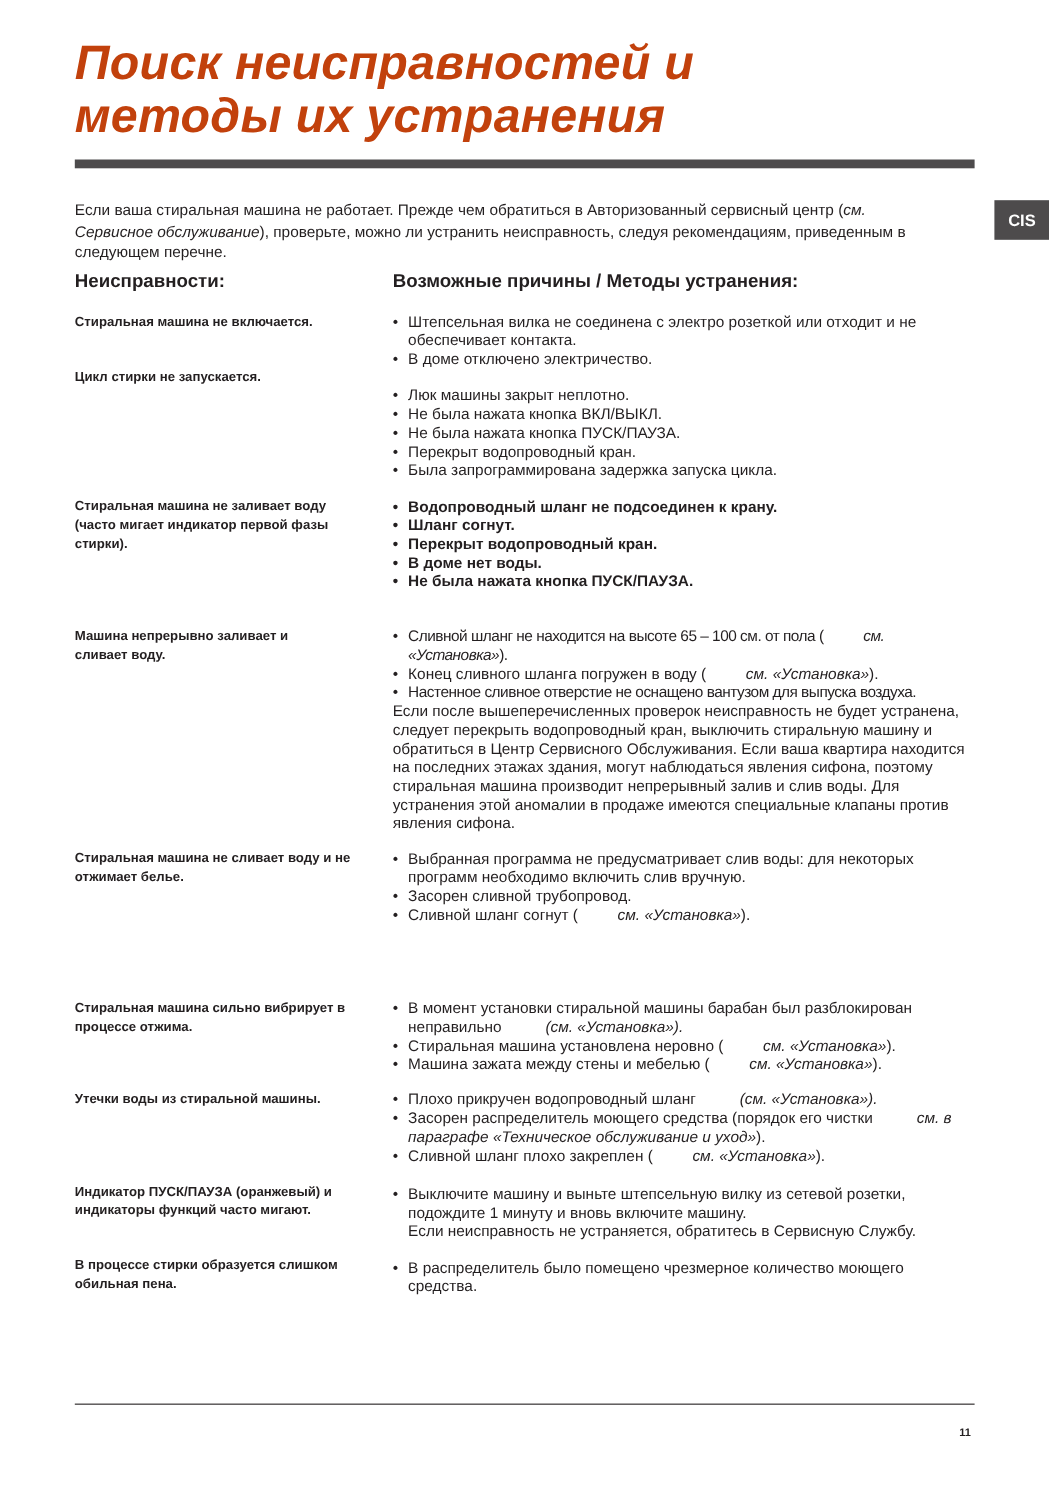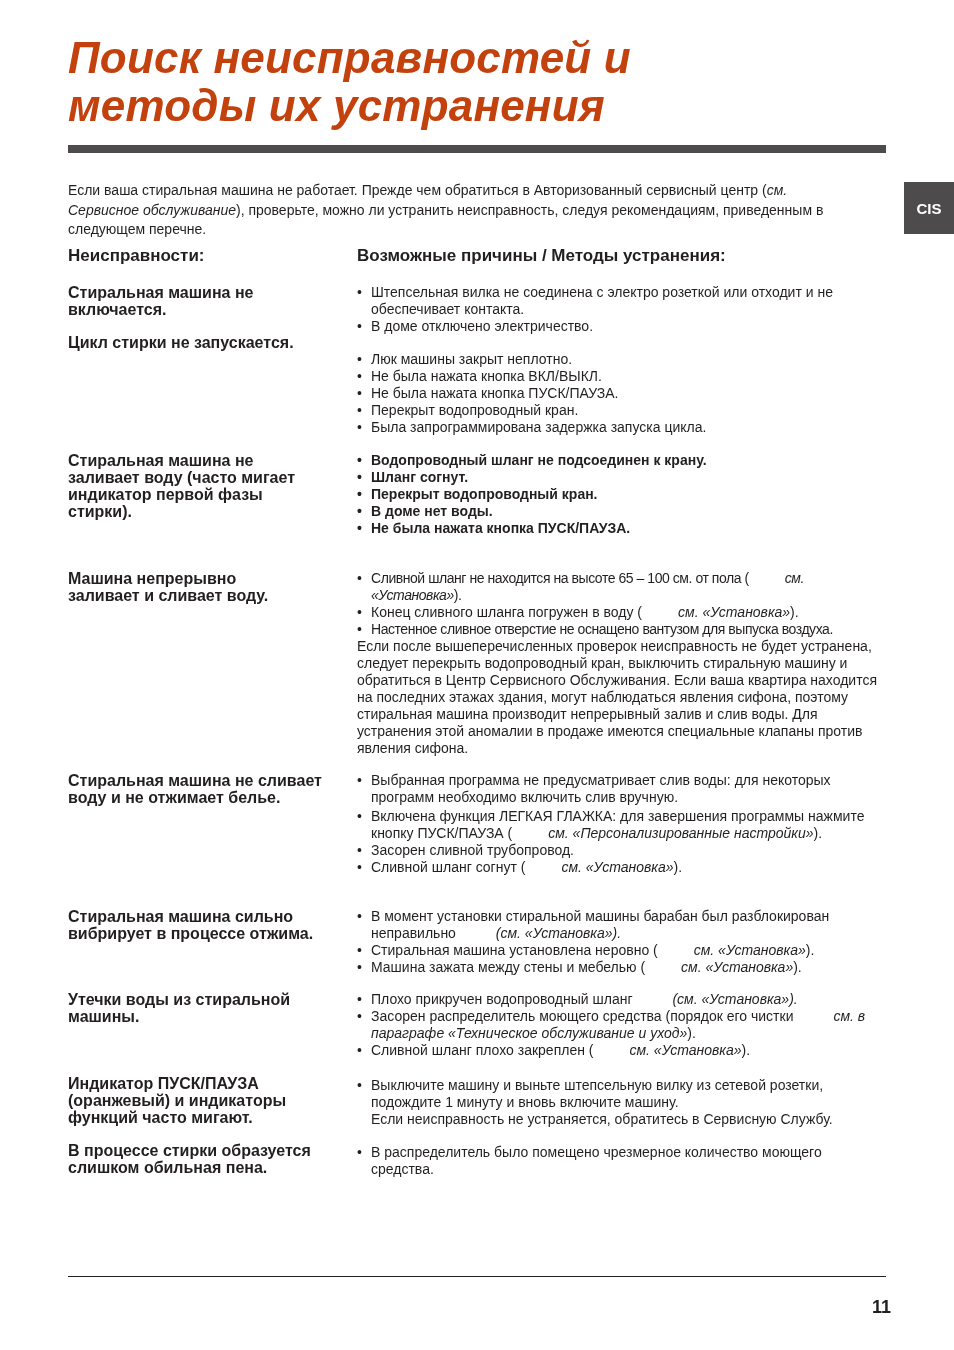--- a/index.html
+++ b/index.html
@@ -2,39 +2,39 @@
 <html><head>
 <meta charset="utf-8">
 <style>
   html, body { margin: 0; padding: 0; background: #ffffff; }
   body { width: 954px; height: 1350px; position: relative; overflow: hidden;
          font-family: "Liberation Sans", sans-serif; color: #231f20; }
   .title { position: absolute; left: 68px; top: 34px; margin: 0;
            font-size: 44px; line-height: 48px; font-weight: bold; color: #c2410c;
            letter-spacing: 0.2px; font-style: italic; }
   .title-bar { position: absolute; left: 68px; top: 145px; width: 818px; height: 8px; background: #4d4b4c; }
-  .lang-tab { position: absolute; left: 904px; top: 182px; width: 50px; height: 52px;
+  .lang-tab { position: absolute; left: 904px; top: 182px; width: 50px; height: 36px;
               background: #4d4b4c; color: #ffffff; font-weight: bold; font-size: 15px;
               display: flex; align-items: center; justify-content: center; }
   .intro { position: absolute; left: 68px; top: 181px; width: 790px; margin: 0;
            font-size: 14px; line-height: 19.5px; }
   .intro i { font-style: italic; }
   .col-head { position: absolute; top: 246px; margin: 0; font-size: 17px; font-weight: bold; }
   .col-head.left { left: 68px; }
   .col-head.right { left: 357px; }
-  .issue { position: absolute; left: 68px; width: 285px; font-size: 16px; line-height: 17px; font-weight: bold; }
+  .issue { position: absolute; left: 68px; width: 285px; font-size: 12px; line-height: 17px; font-weight: bold; }
   .causes { position: absolute; left: 357px; width: 530px; font-size: 14px; line-height: 17px; margin: 0; padding: 0; list-style: none; }
   .causes li { position: relative; padding-left: 14px; }
   .causes li::before { content: "•"; position: absolute; left: 0; top: 0; }
   .causes li.plain { padding-left: 0; }
   .causes li.plain::before { content: none; }
   .causes .cond { letter-spacing: -0.45px; }
   .causes i { font-style: italic; margin-left: 36px; }
   .foot-line { position: absolute; left: 68px; top: 1276px; width: 818px; height: 1px; background: #231f20; }
-  .page-num { position: absolute; left: 872px; top: 1297px; font-size: 18px; font-weight: bold; }
+  .page-num { position: absolute; left: 872px; top: 1297px; font-size: 10px; font-weight: bold; }
 </style>
 </head>
 <body>
 
 <h1 class="title">
   <span data-bind="page.title_line1">Поиск неисправностей и</span><br>
   <span data-bind="page.title_line2">методы их устранения</span>
 </h1>
 <div class="title-bar"></div>
 
@@ -73,21 +73,20 @@
 <ul class="causes" style="top:570px;">
   <li class="cond"><span data-bind="rows.3.causes.0.text">Сливной шланг не находится на высоте 65 – 100 см. от пола (</span><i data-bind="rows.3.causes.0.ref">см. «Установка»</i><span data-bind="rows.3.causes.0.after">).</span></li>
   <li><span data-bind="rows.3.causes.1.text">Конец сливного шланга погружен в воду (</span><i data-bind="rows.3.causes.1.ref">см. «Установка»</i><span data-bind="rows.3.causes.1.after">).</span></li>
   <li class="cond"><span data-bind="rows.3.causes.2.text">Настенное сливное отверстие не оснащено вантузом для выпуска воздуха.</span></li>
   <li class="plain" data-bind="rows.3.note" style="width:520px;">Если после вышеперечисленных проверок неисправность не будет устранена, следует перекрыть водопроводный кран, выключить стиральную машину и обратиться в Центр Сервисного Обслуживания. Если ваша квартира находится на последних этажах здания, могут наблюдаться явления сифона, поэтому стиральная машина производит непрерывный залив и слив воды. Для устранения этой аномалии в продаже имеются специальные клапаны против явления сифона.</li>
 </ul>
 
 <div class="issue" style="top:772px; width:260px;" data-bind="rows.4.issue">Стиральная машина не сливает воду и не отжимает белье.</div>
 <ul class="causes" style="top:772px;">
   <li><span data-bind="rows.4.causes.0.text">Выбранная программа не предусматривает слив воды: для некоторых программ необходимо включить слив вручную.</span></li>
-  <li style="margin-top:2px;"><span data-bind="rows.4.causes.1.text">Включена функция ЛЕГКАЯ ГЛАЖКА: для завершения программы нажмите кнопку ПУСК/ПАУЗА (</span><i data-bind="rows.4.causes.1.ref">см. «Персонализированные настройки»</i><span data-bind="rows.4.causes.1.after">).</span></li>
   <li><span data-bind="rows.4.causes.3.text">Засорен сливной трубопровод.</span></li>
   <li><span data-bind="rows.4.causes.2.text">Сливной шланг согнут (</span><i data-bind="rows.4.causes.2.ref">см. «Установка»</i><span data-bind="rows.4.causes.2.after">).</span></li>
 </ul>
 
 <div class="issue" style="top:908px; width:250px;" data-bind="rows.5.issue">Стиральная машина сильно вибрирует в процессе отжима.</div>
 <ul class="causes" style="top:908px;">
   <li><span data-bind="rows.5.causes.0.text">В момент установки стиральной машины барабан был разблокирован неправильно </span><i data-bind="rows.5.causes.0.ref">(см. «Установка»).</i><span data-bind="rows.5.causes.0.after"></span></li>
   <li><span data-bind="rows.5.causes.1.text">Стиральная машина установлена неровно (</span><i data-bind="rows.5.causes.1.ref">см. «Установка»</i><span data-bind="rows.5.causes.1.after">).</span></li>
   <li><span data-bind="rows.5.causes.2.text">Машина зажата между стены и мебелью (</span><i data-bind="rows.5.causes.2.ref">см. «Установка»</i><span data-bind="rows.5.causes.2.after">).</span></li>
 </ul>

